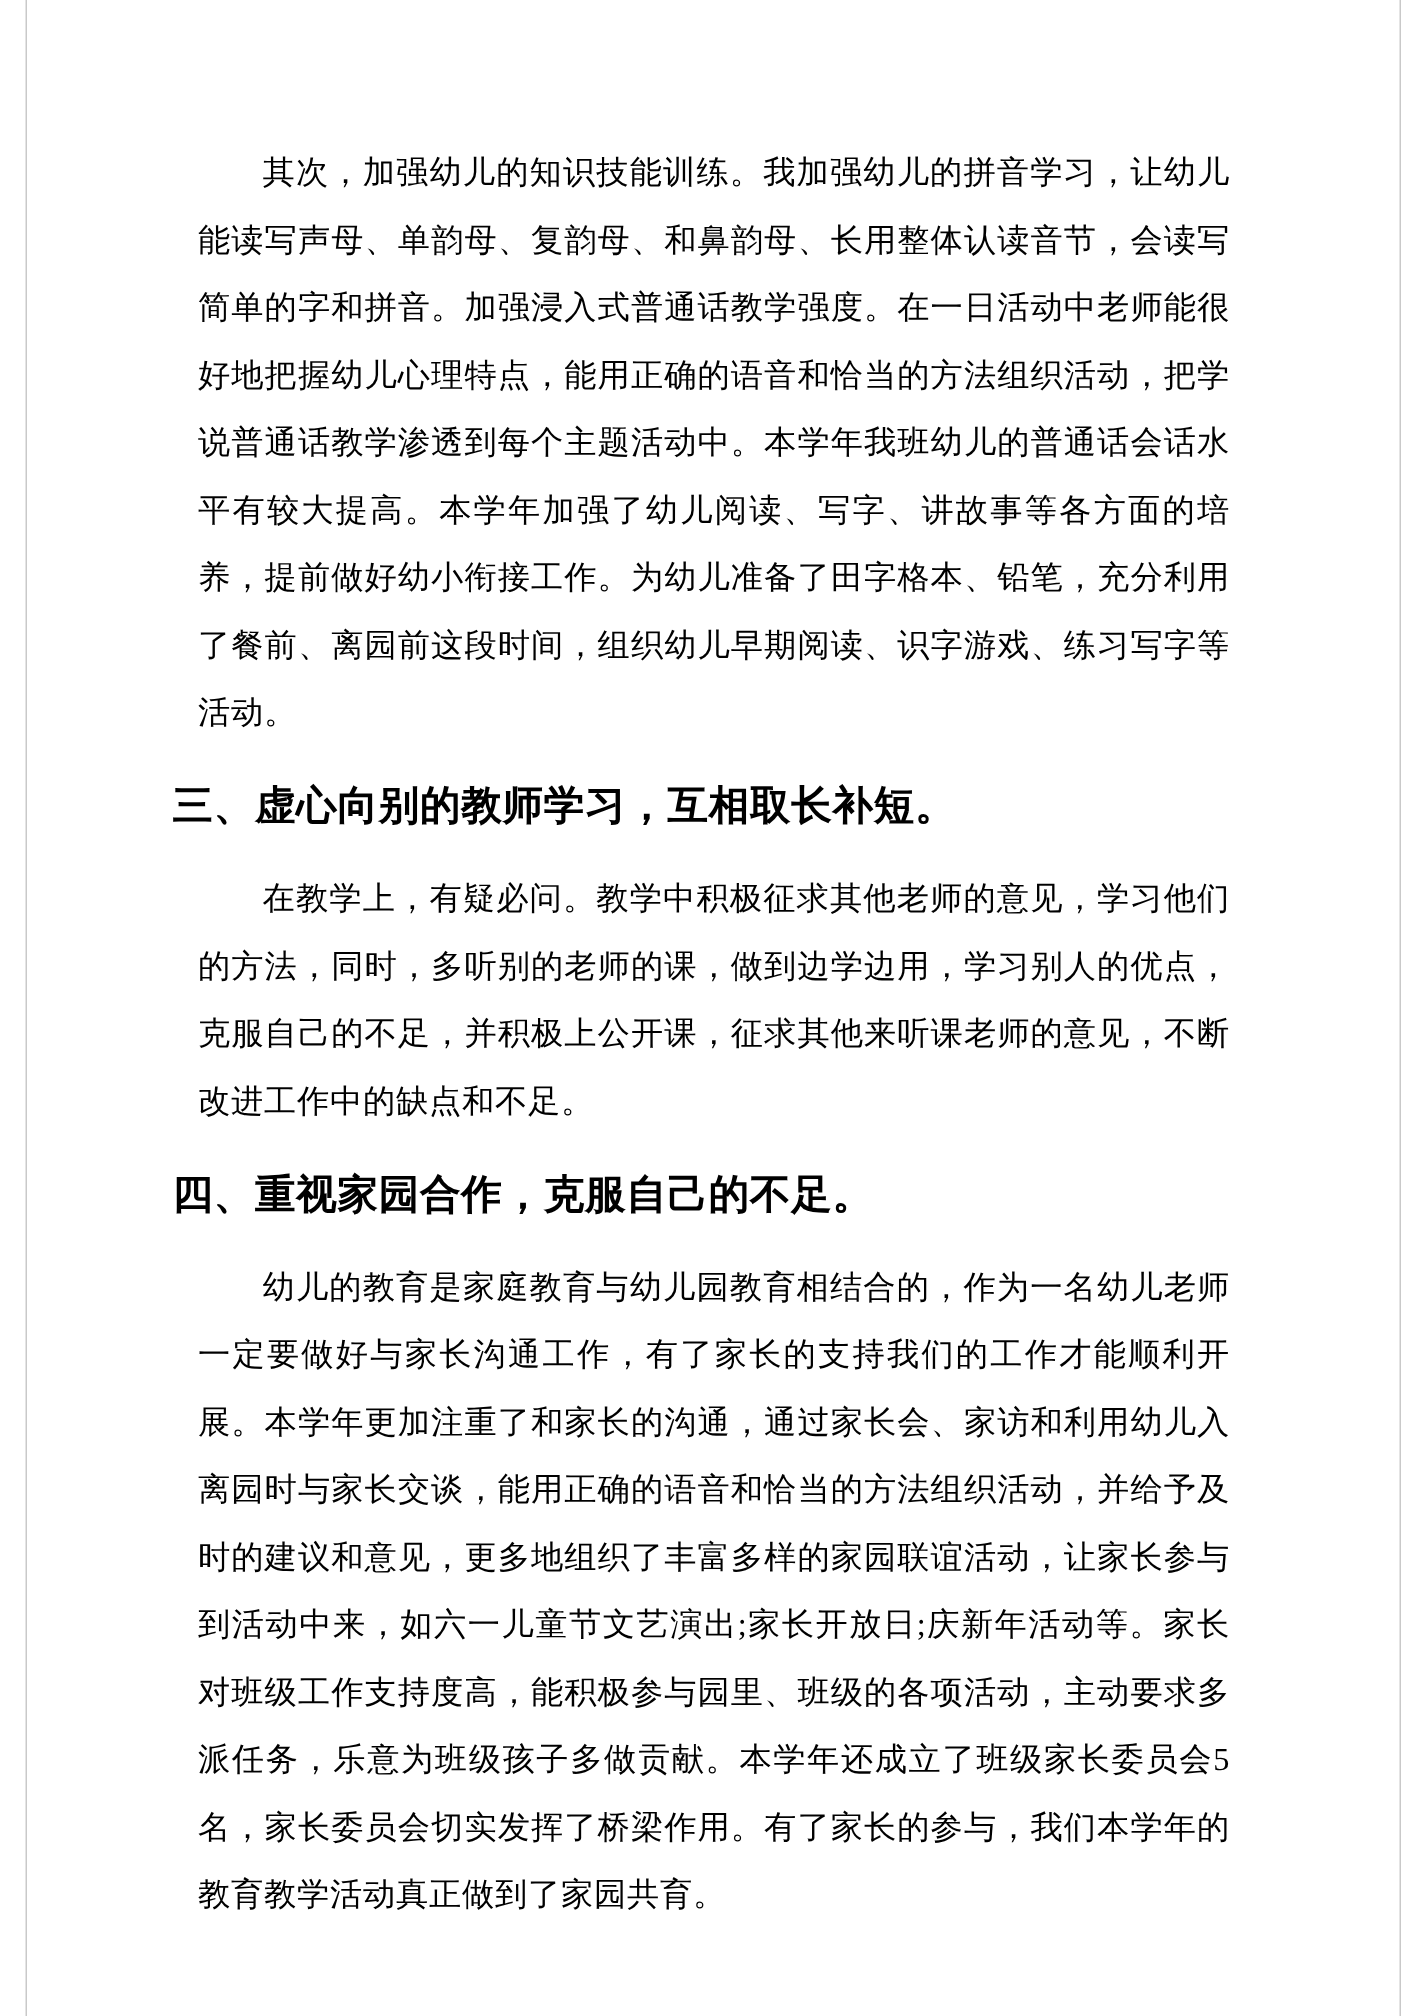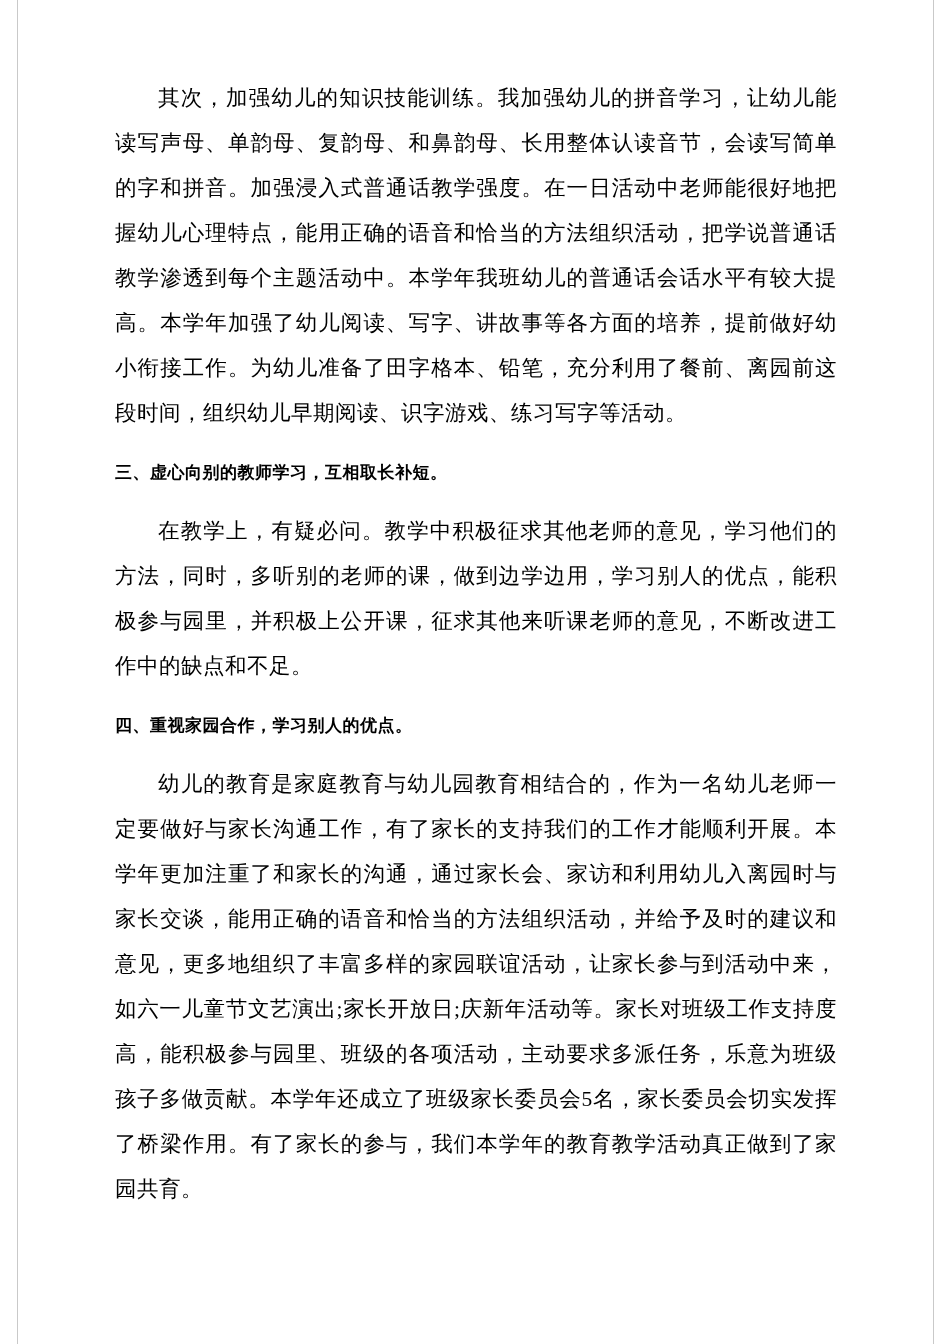--- a/index.html
+++ b/index.html
@@ -26,45 +26,45 @@
   .page-edge.right { right: 16px; }
 
   .doc {
     position: absolute;
     left: 115px;
     top: 76px;
     width: 722px;
     font-size: 21.5px;
   }
   .para {
-    margin: 0;
+    margin: 17px;
     text-indent: 2em;
     text-align: justify;
     line-height: 45px;
     letter-spacing: 0.5px;
     word-break: break-all;
   }
   .heading {
     margin: 14px 0 14px 0;
     font-family: "Liberation Sans", "DejaVu Sans", sans-serif;
     font-weight: bold;
-    font-size: 17px;
+    font-size: 27px;
     line-height: 45px;
     letter-spacing: 0.5px;
   }
 </style>
 </head>
 <body>
 
 <div class="page-edge left"></div>
 <div class="page-edge right"></div>
 
 <div class="doc">
   <p class="para">其次，加强幼儿的知识技能训练。我加强幼儿的拼音学习，让幼儿能读写声母、单韵母、复韵母、和鼻韵母、长用整体认读音节，会读写简单的字和拼音。加强浸入式普通话教学强度。在一日活动中老师能很好地把握幼儿心理特点，能用正确的语音和恰当的方法组织活动，把学说普通话教学渗透到每个主题活动中。本学年我班幼儿的普通话会话水平有较大提高。本学年加强了幼儿阅读、写字、讲故事等各方面的培养，提前做好幼小衔接工作。为幼儿准备了田字格本、铅笔，充分利用了餐前、离园前这段时间，组织幼儿早期阅读、识字游戏、练习写字等活动。</p>
 
   <h2 class="heading">三、虚心向别的教师学习，互相取长补短。</h2>
 
-  <p class="para">在教学上，有疑必问。教学中积极征求其他老师的意见，学习他们的方法，同时，多听别的老师的课，做到边学边用，学习别人的优点，能积极参与园里，并积极上公开课，征求其他来听课老师的意见，不断改进工作中的缺点和不足。</p>
+  <p class="para">在教学上，有疑必问。教学中积极征求其他老师的意见，学习他们的方法，同时，多听别的老师的课，做到边学边用，学习别人的优点，克服自己的不足，并积极上公开课，征求其他来听课老师的意见，不断改进工作中的缺点和不足。</p>
 
-  <h2 class="heading">四、重视家园合作，学习别人的优点。</h2>
+  <h2 class="heading">四、重视家园合作，克服自己的不足。</h2>
 
   <p class="para">幼儿的教育是家庭教育与幼儿园教育相结合的，作为一名幼儿老师一定要做好与家长沟通工作，有了家长的支持我们的工作才能顺利开展。本学年更加注重了和家长的沟通，通过家长会、家访和利用幼儿入离园时与家长交谈，能用正确的语音和恰当的方法组织活动，并给予及时的建议和意见，更多地组织了丰富多样的家园联谊活动，让家长参与到活动中来，如六一儿童节文艺演出;家长开放日;庆新年活动等。家长对班级工作支持度高，能积极参与园里、班级的各项活动，主动要求多派任务，乐意为班级孩子多做贡献。本学年还成立了班级家长委员会5名，家长委员会切实发挥了桥梁作用。有了家长的参与，我们本学年的教育教学活动真正做到了家园共育。</p>
 </div>
 
 </body></html>

